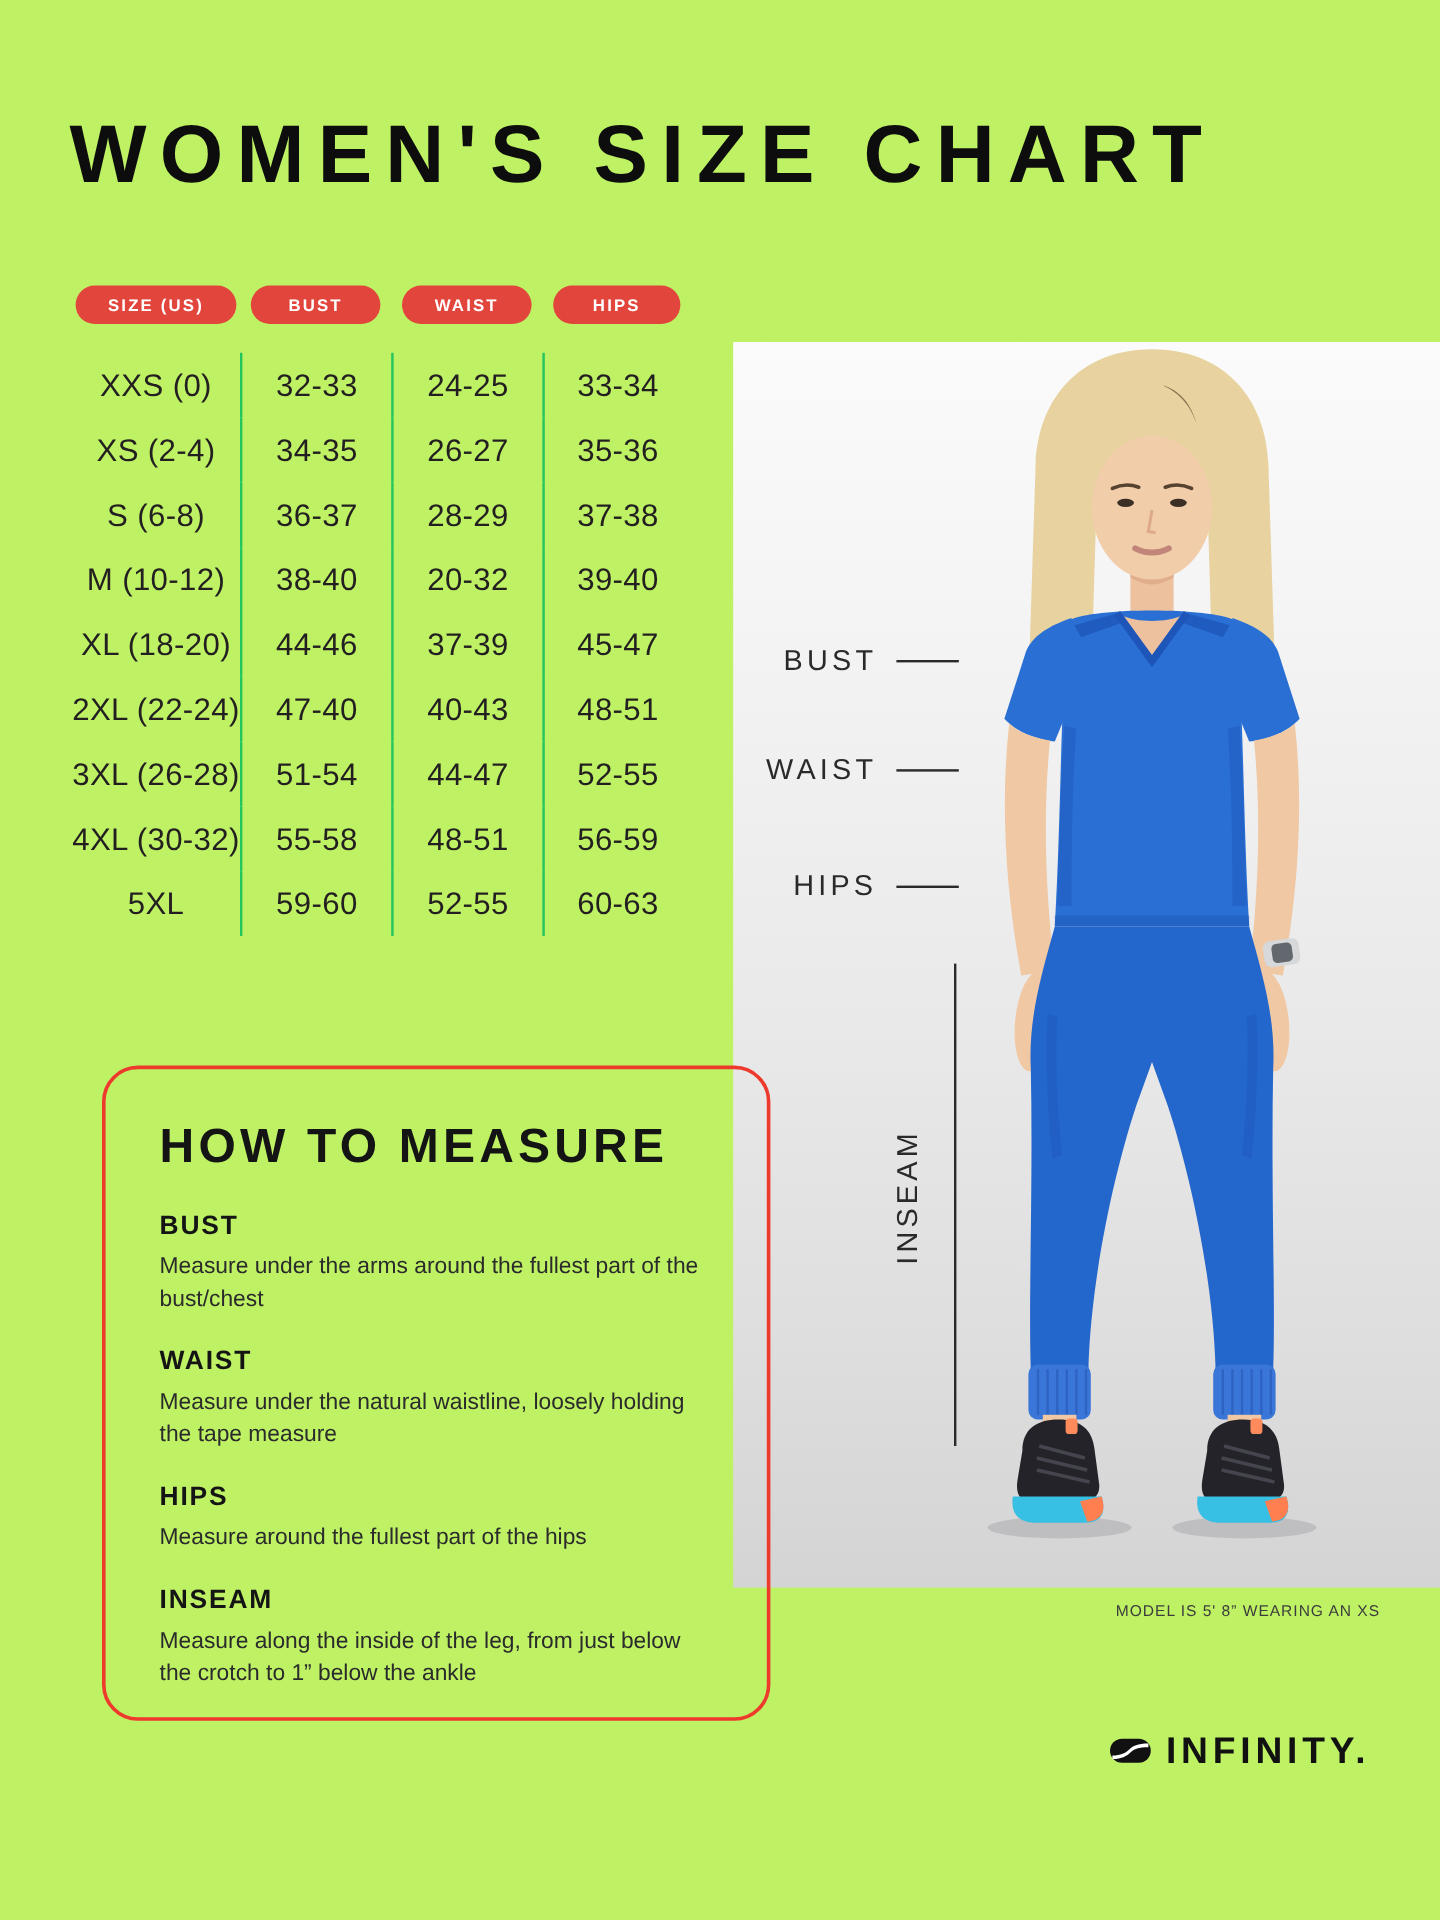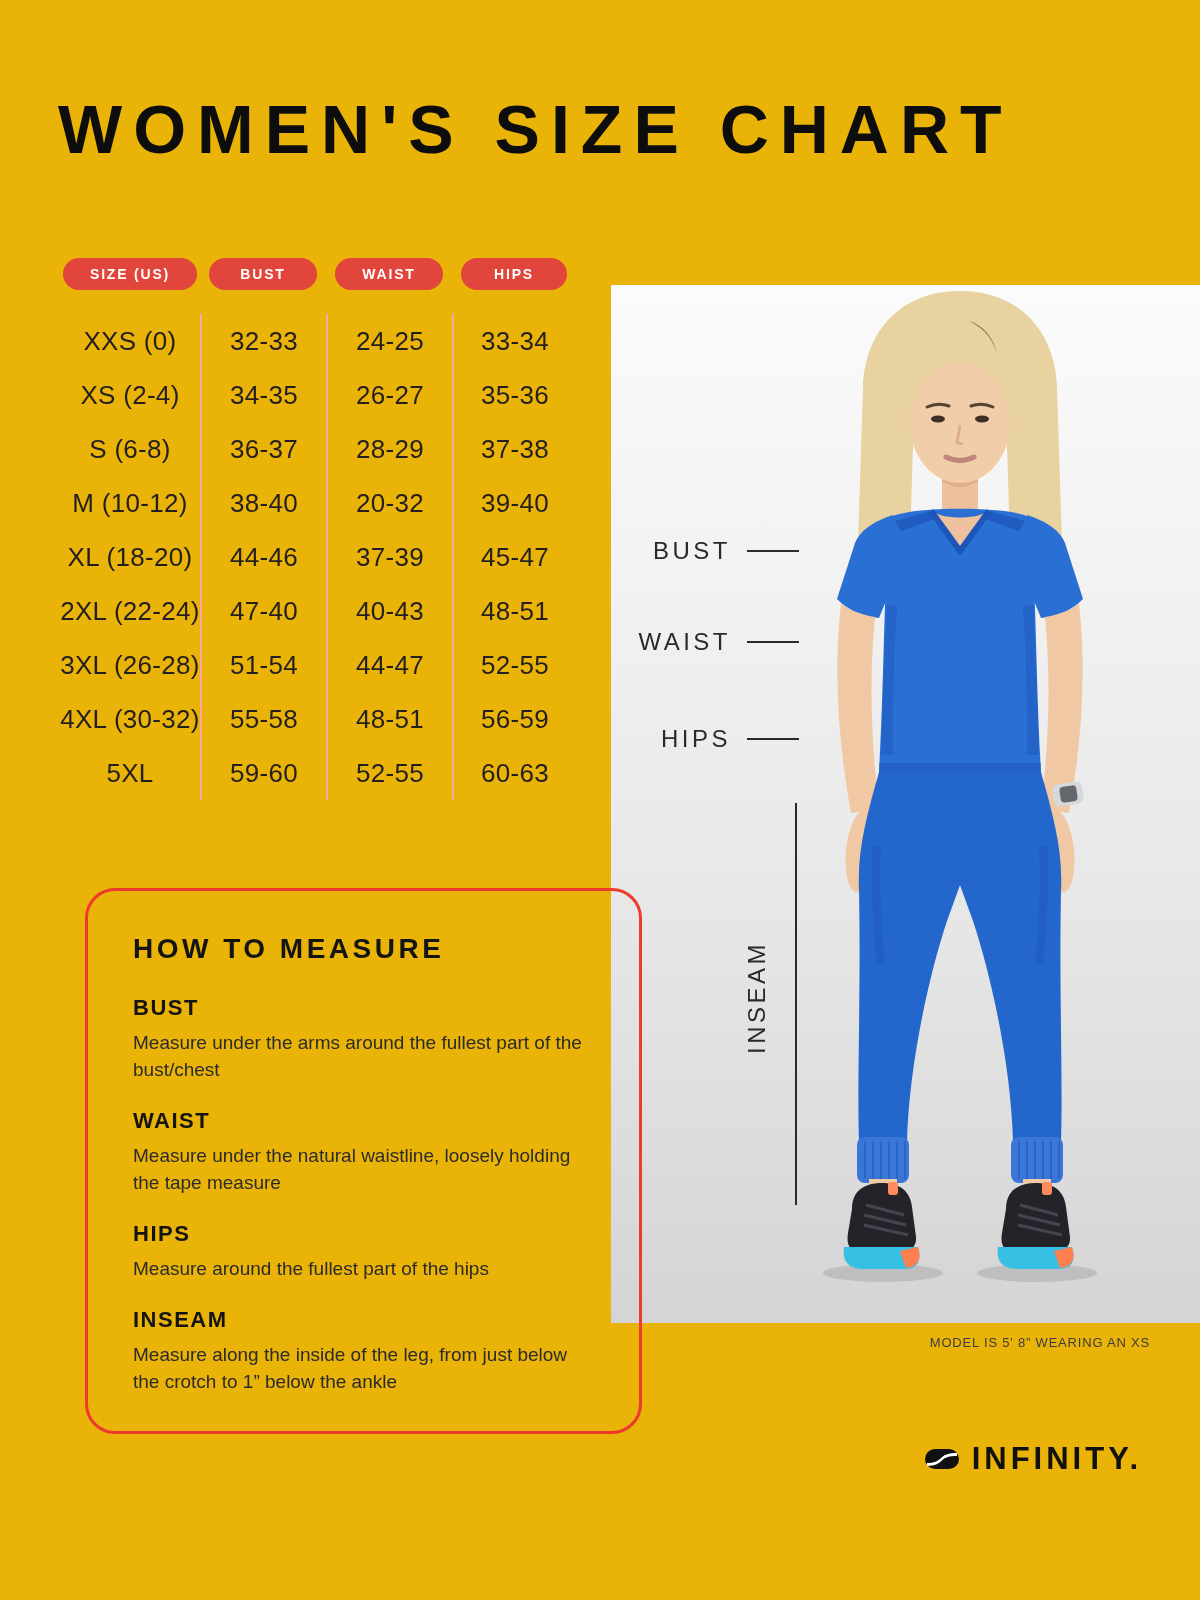--- a/index.html
+++ b/index.html
@@ -1,40 +1,40 @@
 <!DOCTYPE html>
 <html><head>
 <meta charset="utf-8">
 <style>
   html,body{margin:0;padding:0;background:#ffffff;}
   .page{
-    position:relative;width:1200px;height:1600px;background:#eab308;overflow:hidden;
+    position:relative;width:1200px;height:1600px;background:#bef264;overflow:hidden;
     font-family:"Liberation Sans",sans-serif;color:#1e1e1e;
   }
   
   .title{
     position:absolute;left:58px;top:90px;
     font-size:68px;font-weight:700;letter-spacing:11px;color:#0d0d0d;white-space:nowrap;
   }
   
   .size-table{position:absolute;left:60px;top:238px;width:516px;}
   .pill-row{display:grid;grid-template-columns:140px 126px 126px 124px;}
-  .pill-cell{display:flex;justify-content:center;margin-top:20px;}
+  .pill-cell{display:flex;justify-content:center;}
   .pill{
     background:#e2453c;color:#ffffff;font-size:14px;font-weight:700;letter-spacing:1.8px;
     padding:8px 0;width:86%;text-align:center;border-radius:16px;white-space:nowrap;
   }
   .pill-cell:first-child .pill{width:96%;}
   .rows{margin-top:24px;text-align:right;}
   .t-row{display:grid;grid-template-columns:140px 126px 126px 124px;grid-auto-rows:54px;}
   .t-cell{
     display:flex;align-items:center;justify-content:center;
     font-size:26px;color:#231f20;letter-spacing:0.3px;
   }
-  .t-cell.sep{border-left:2px solid #fca5a5;}
+  .t-cell.sep{border-left:2px solid #22c55e;}
   
   .photo{
     position:absolute;left:611px;top:285px;width:589px;height:1038px;z-index:1;
     background:linear-gradient(180deg,#fbfbfb 0%,#f4f4f4 22%,#e9e9ea 55%,#dedede 80%,#d4d4d5 100%);
   }
   .measure-row{
     position:absolute;left:16px;width:172px;display:flex;align-items:center;justify-content:flex-end;
   }
   .measure-label{font-size:24px;letter-spacing:3.5px;color:#2a2a2a;}
   .measure-line{width:52px;height:2px;background:#2a2a2a;margin-left:16px;flex:none;}
@@ -51,21 +51,21 @@
   
   .caption{
     position:absolute;right:50px;top:1335px;font-size:13px;letter-spacing:0.8px;color:#3c3c3c;z-index:2;
   }
   
   .howto{
     position:absolute;left:85px;top:888px;width:557px;height:546px;z-index:2;
     border:3px solid #ee3a2c;border-radius:30px;background:transparent;
     padding:42px 40px 0 45px;box-sizing:border-box;
   }
-  .howto-heading{font-size:28px;font-weight:700;letter-spacing:3.5px;color:#141414;margin-bottom:30px;}
+  .howto-heading{font-size:40px;font-weight:700;letter-spacing:3.5px;color:#141414;margin-bottom:30px;}
   .howto-item{margin-bottom:24px;}
   .howto-label{font-size:22px;font-weight:700;letter-spacing:1.5px;color:#141414;margin-bottom:9px;}
   .howto-text{font-size:19px;line-height:1.42;color:#2b2b2b;max-width:455px;}
   
   .brand{
     position:absolute;right:58px;top:1441px;display:flex;align-items:center;z-index:2;
   }
   .brand-icon{margin-right:12px;display:block;}
   .brand-name{font-size:31px;font-weight:700;letter-spacing:4px;color:#111111;white-space:nowrap;}
 </style>

